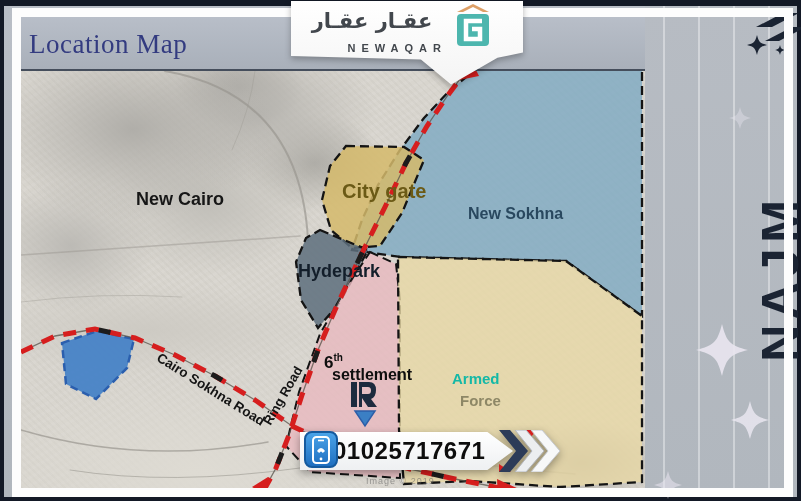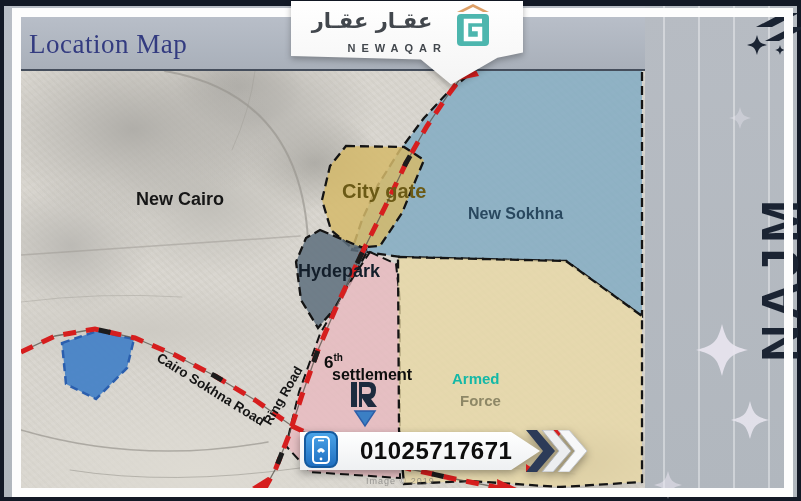--- a/index.html
+++ b/index.html
@@ -66,21 +66,21 @@
   .lbl-ring{left:260px;top:420px;font-size:13px;color:#141414;transform:rotate(-60deg);transform-origin:0 0;}
   .lbl-watermark{left:366px;top:476px;font-size:9px;font-weight:normal;color:rgba(95,95,95,.55);letter-spacing:1px;}
   
   .marker{position:absolute;left:349px;top:382px;z-index:21;}
   
   .phone-banner{position:absolute;left:300px;top:430px;height:42px;z-index:25;display:flex;align-items:center;filter:drop-shadow(0 3px 4px rgba(0,0,0,.35));}
   .phone-body{
     position:relative;height:38px;width:180px;display:flex;align-items:center;
     background:linear-gradient(180deg,#ffffff,#eef0f2);
     clip-path:polygon(0 0,88% 0,100% 50%,88% 100%,0 100%);
-    padding-left:60px;
+    padding-left:33px;
   }
   .phone-icon-box{
     position:absolute;left:4px;top:1px;width:34px;height:37px;border-radius:8px;z-index:26;
     background:linear-gradient(180deg,#4aa3e8,#1f6fc0);border:2px solid #155a9e;box-sizing:border-box;
     display:flex;align-items:center;justify-content:center;
   }
   .phone-number{font-size:24px;font-weight:bold;color:#0d0d0d;letter-spacing:.5px;font-family:"Liberation Sans",sans-serif;}
   .chevrons{margin-left:-14px;}
   
   .ribbon{

